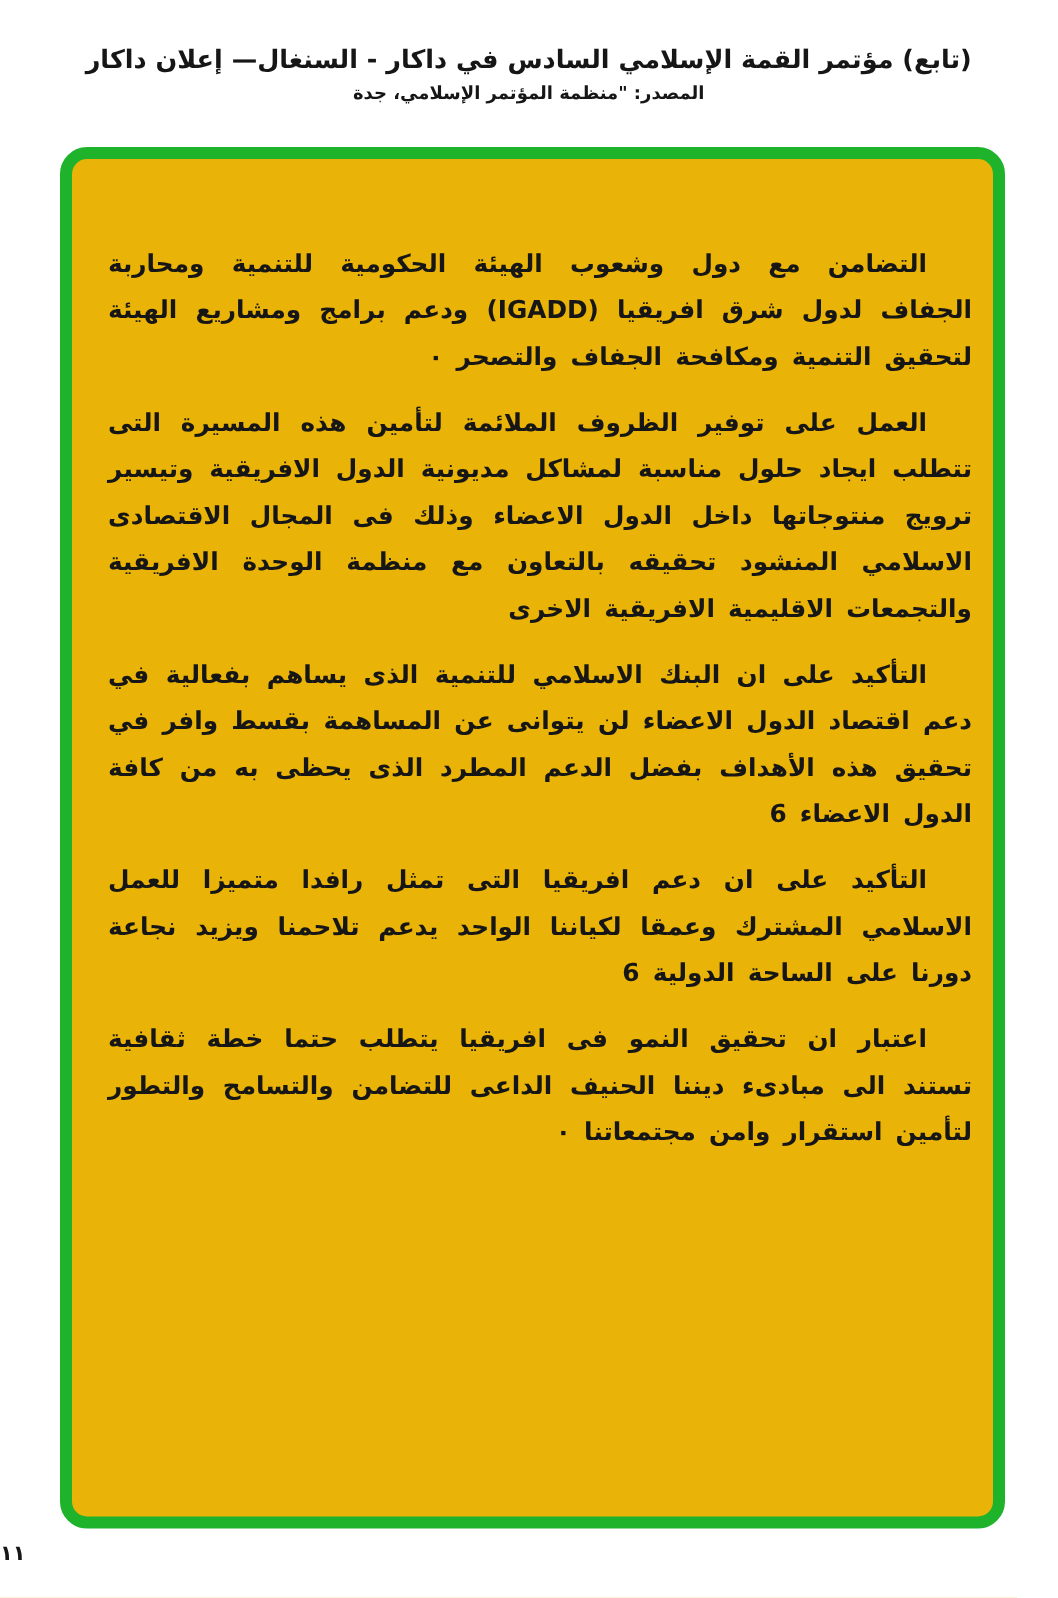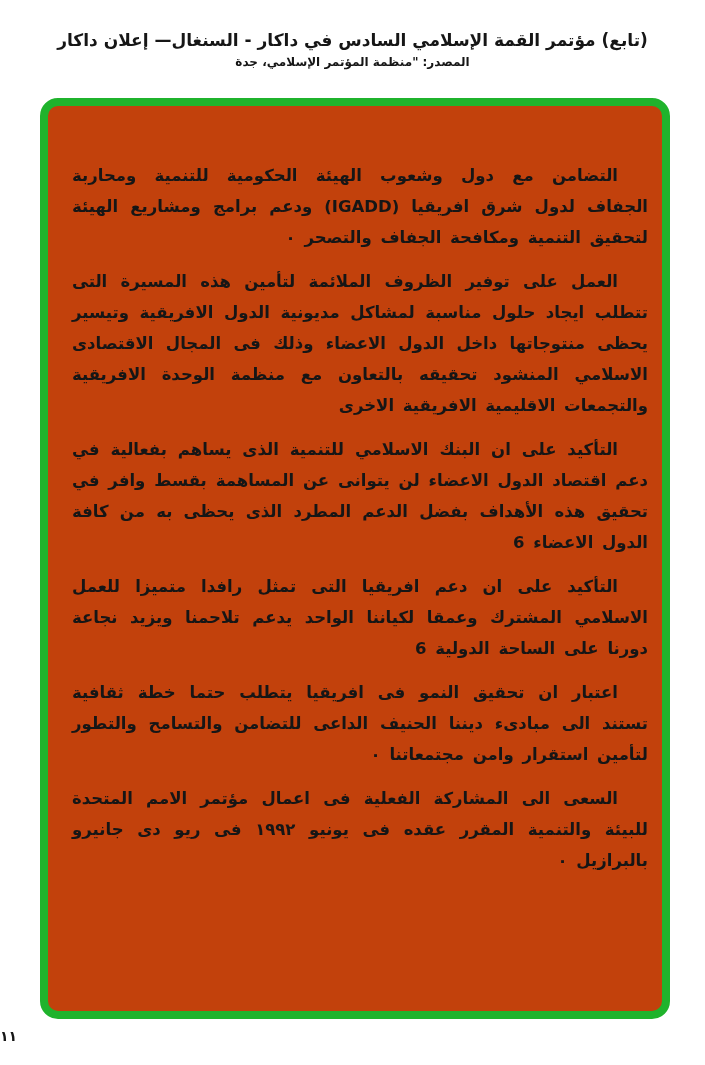--- a/index.html
+++ b/index.html
@@ -27,21 +27,21 @@
     font-size:12px;font-weight:bold;margin-top:3px;
   }
 
   
   .content-frame{
     position:absolute;left:40px;top:98px;
     width:630px;height:921px;
     box-sizing:border-box;
     border:8px solid var(--frame-green);
     border-radius:18px;
-    background:#c2410c;
+    background:#eab308;
   }
   .doc-body{
     direction:rtl;
     padding:54px 14px 0 24px;
     font-size:16.5px;
     font-weight:bold;
     line-height:31px;
     text-align:justify;
     color:var(--ink);
     word-spacing:3px;
@@ -65,23 +65,22 @@
 <div class="page">
 
   <div class="doc-header">
     <div class="doc-title">(تابع) مؤتمر القمة الإسلامي السادس في داكار - السنغال— إعلان داكار</div>
     <div class="doc-source">المصدر: "منظمة المؤتمر الإسلامي، جدة</div>
   </div>
 
   <div class="content-frame">
     <div class="doc-body">
       <p>التضامن مع دول وشعوب الهيئة الحكومية للتنمية ومحاربة الجفاف لدول شرق افريقيا (IGADD) ودعم برامج ومشاريع الهيئة لتحقيق التنمية ومكافحة الجفاف والتصحر ٠</p>
-      <p>العمل على توفير الظروف الملائمة لتأمين هذه المسيرة التى تتطلب ايجاد حلول مناسبة لمشاكل مديونية الدول الافريقية وتيسير يحظى منتوجاتها داخل الدول الاعضاء وذلك فى المجال الاقتصادى الاسلامي المنشود تحقيقه بالتعاون مع منظمة الوحدة الافريقية والتجمعات الاقليمية الافريقية الاخرى</p>
+      <p>العمل على توفير الظروف الملائمة لتأمين هذه المسيرة التى تتطلب ايجاد حلول مناسبة لمشاكل مديونية الدول الافريقية وتيسير ترويج منتوجاتها داخل الدول الاعضاء وذلك فى المجال الاقتصادى الاسلامي المنشود تحقيقه بالتعاون مع منظمة الوحدة الافريقية والتجمعات الاقليمية الافريقية الاخرى</p>
       <p>التأكيد على ان البنك الاسلامي للتنمية الذى يساهم بفعالية في دعم اقتصاد الدول الاعضاء لن يتوانى عن المساهمة بقسط وافر في تحقيق هذه الأهداف بفضل الدعم المطرد الذى يحظى به من كافة الدول الاعضاء 6</p>
       <p>التأكيد على ان دعم افريقيا التى تمثل رافدا متميزا للعمل الاسلامي المشترك وعمقا لكياننا الواحد يدعم تلاحمنا ويزيد نجاعة دورنا على الساحة الدولية 6</p>
       <p>اعتبار ان تحقيق النمو فى افريقيا يتطلب حتما خطة ثقافية تستند الى مبادىء ديننا الحنيف الداعى للتضامن والتسامح والتطور لتأمين استقرار وامن مجتمعاتنا ٠</p>
-      <p>السعى الى المشاركة الفعلية فى اعمال مؤتمر الامم المتحدة للبيئة والتنمية المقرر عقده فى يونيو ١٩٩٢ فى ريو دى جانيرو بالبرازيل ٠</p>
     </div>
   </div>
 
   <div class="page-number">١١</div>
 
 </div>
 
 </body></html>

